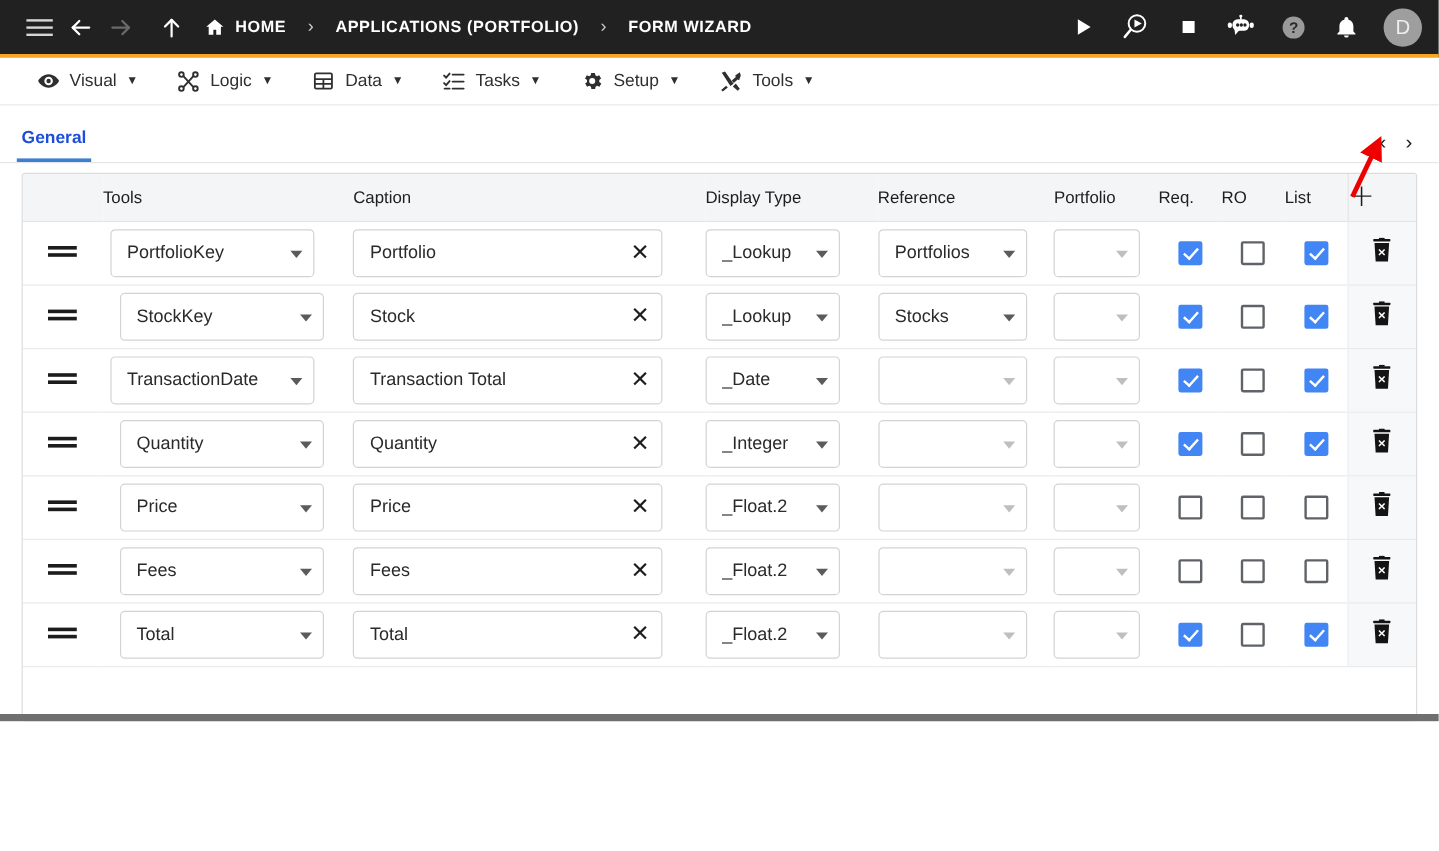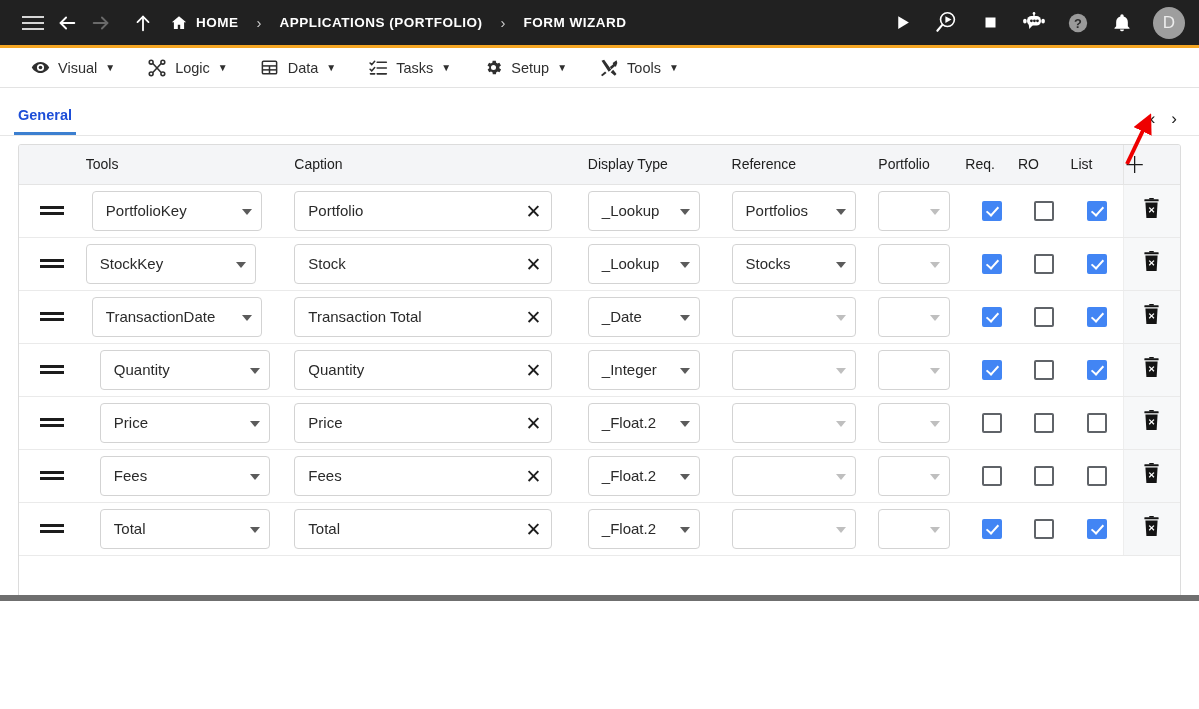--- a/index.html
+++ b/index.html
@@ -440,21 +440,21 @@
             <td class="col-del"><span class="trash"><svg width="19" height="21" viewBox="0 0 20 22" fill="#141414">
                   <rect x="2.5" y="1.2" width="15" height="2.2" rx="0.6"></rect>
                   <rect x="7.5" y="0" width="5" height="1.6" rx="0.5"></rect>
                   <path d="M3.6 4.6h12.8l-1 16.4H4.6z"></path>
                   <text x="10" y="16" font-size="9" font-family="Liberation Sans, sans-serif" fill="#ffffff" text-anchor="middle" font-weight="bold">✕</text>
                 </svg></span></td>
           </tr>
           <tr>
             <td class="col-handle handle-cell"><span class="drag-handle"><i></i><i></i></span></td>
             <td class="col-field">
-              <div class="sel sel-field" style="">
+              <div class="sel sel-field" style="margin-left:14px">
                 <span>StockKey</span>
                 <span class="caret"></span>
               </div>
             </td>
             <td class="col-caption">
               <div class="txt">
                 <span>Stock</span>
                 <span class="clear-x">✕</span>
               </div>
             </td>

